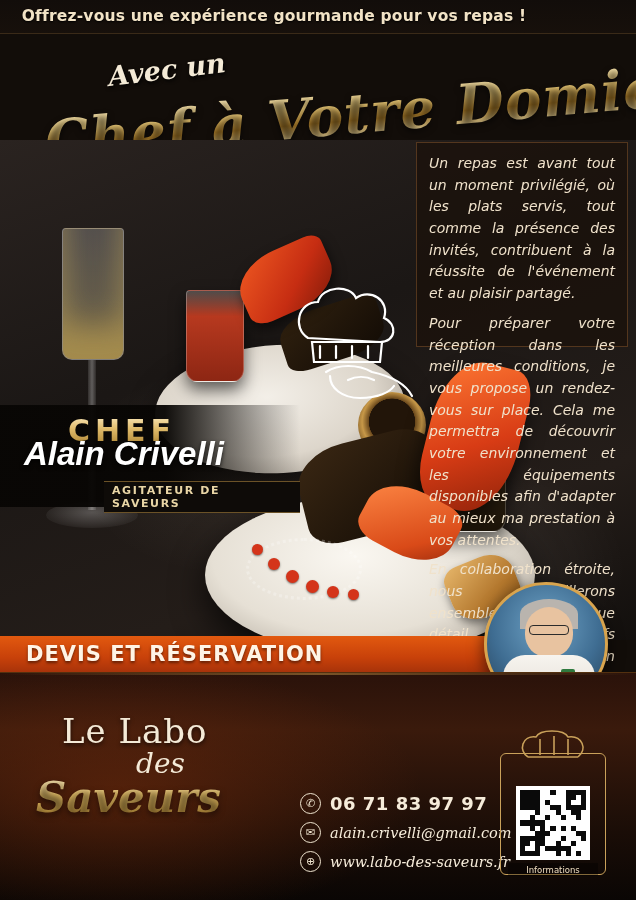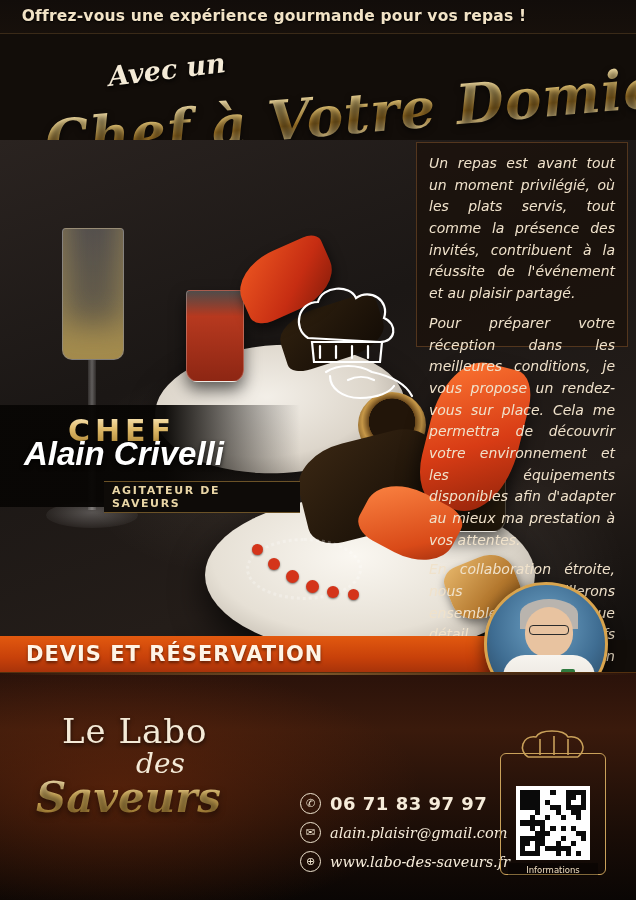--- a/index.html
+++ b/index.html
@@ -437,21 +437,21 @@
     <div class="brand-2">des</div>
     <div class="brand-3">Saveurs</div>
 
     <div class="contacts">
       <div class="crow phone">
         <span class="ico">✆</span>
         <span class="txt">06 71 83 97 97</span>
       </div>
       <div class="crow">
         <span class="ico">✉</span>
-        <span class="txt">alain.plaisir@gmail.com</span>
+        <span class="txt">alain.crivelli@gmail.com</span>
       </div>
       <div class="crow">
         <span class="ico">⊕</span>
         <span class="txt">www.labo-des-saveurs.fr</span>
       </div>
     </div>
 
     <div class="chef-hat-frame"></div>
     <svg class="hat-svg" width="72" height="40" viewBox="0 0 72 40">
       <g fill="none" stroke="#c9a15a" stroke-width="1.6">

